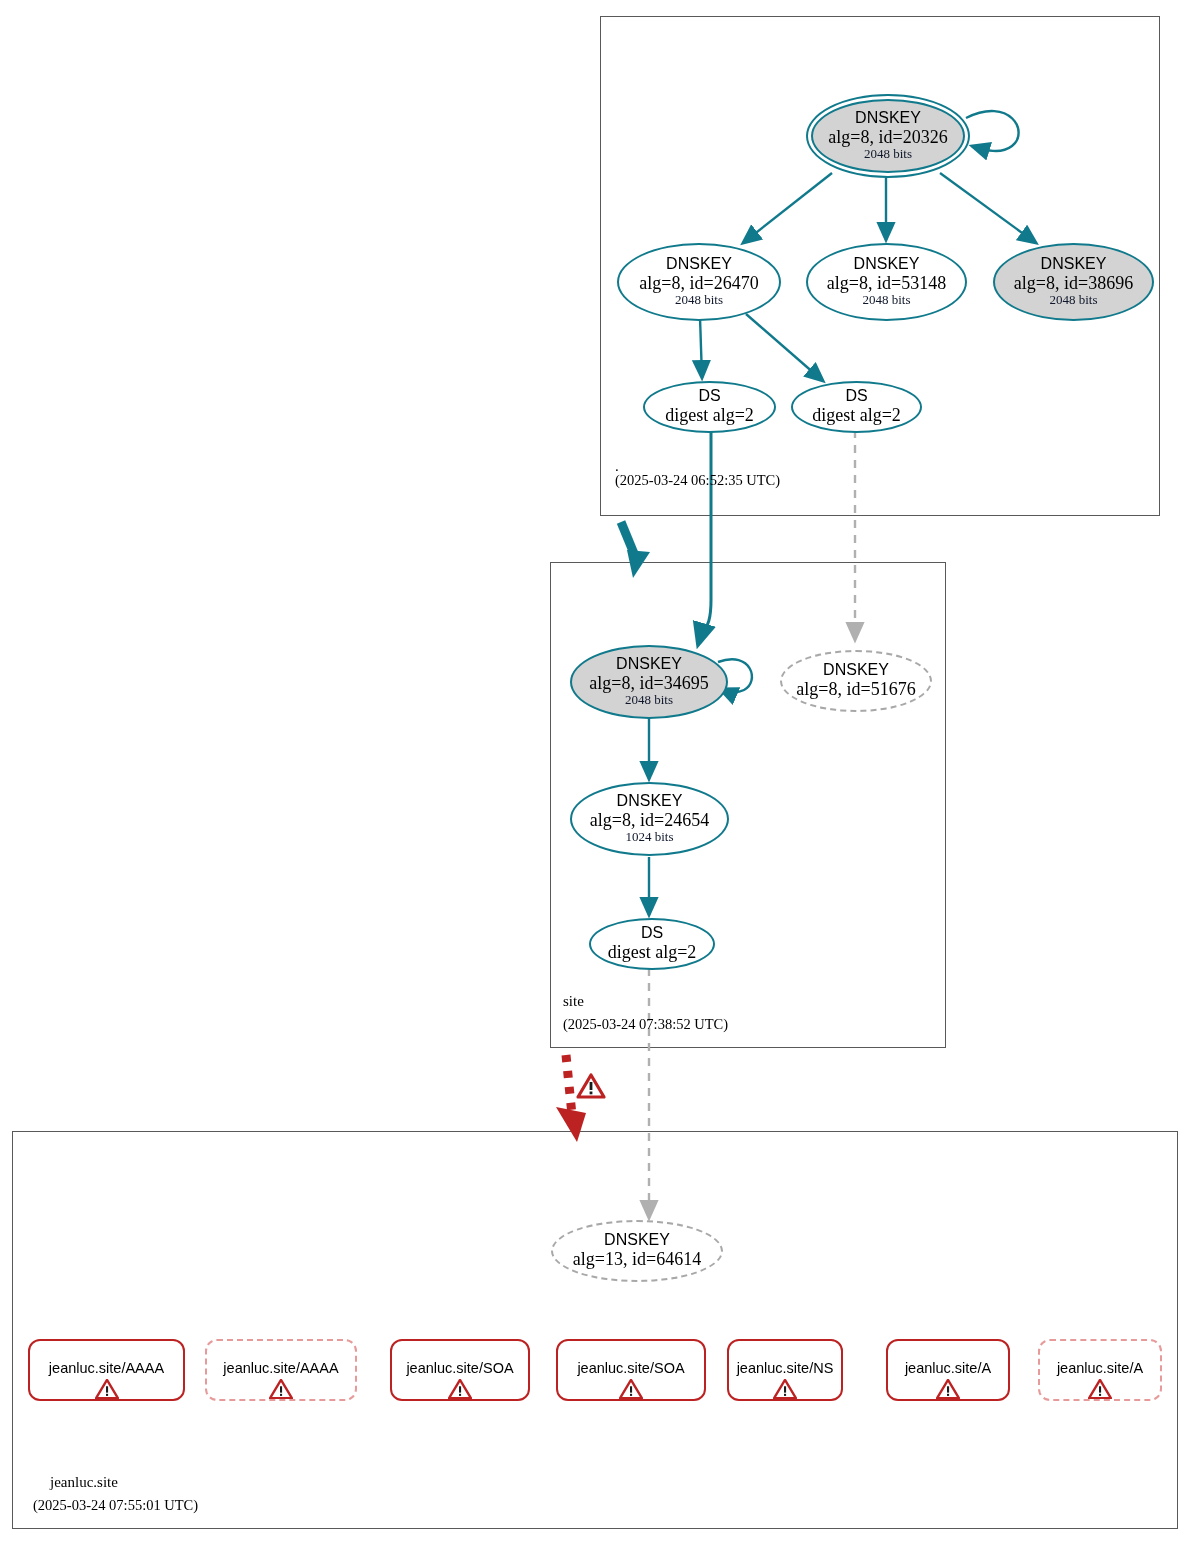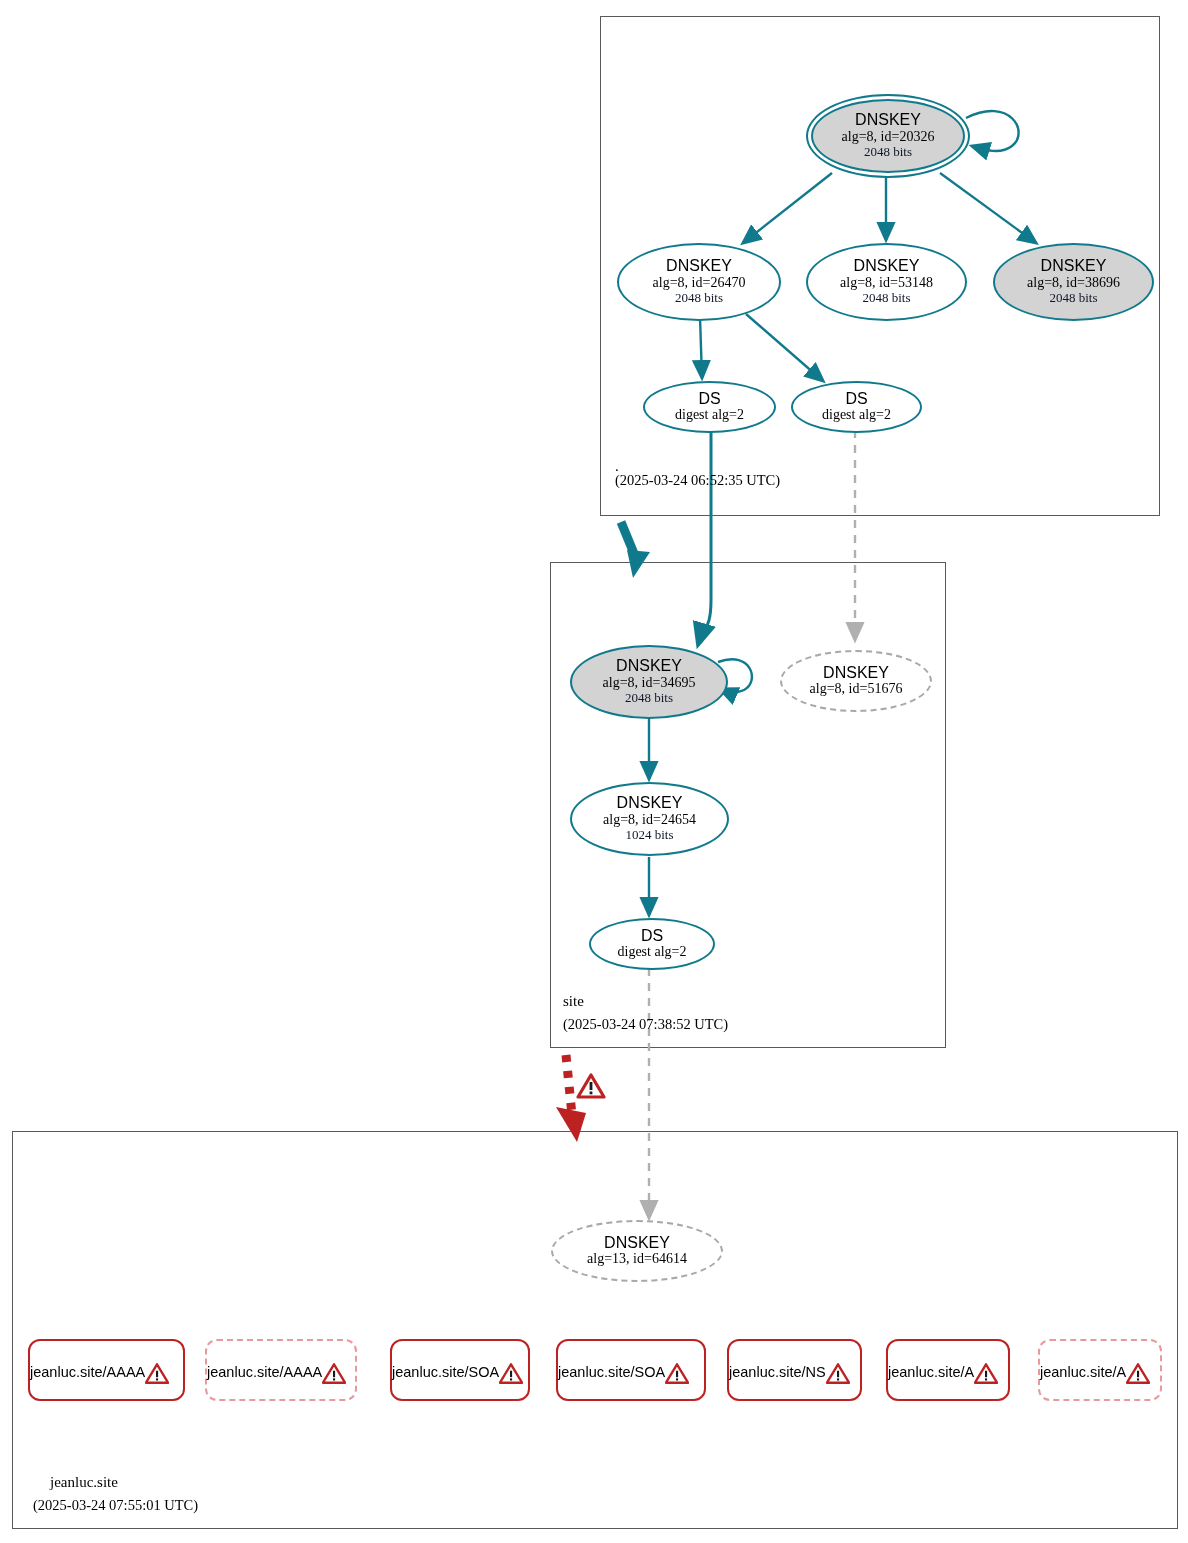--- a/index.html
+++ b/index.html
@@ -69,21 +69,21 @@
     background: #ffffff;
   }
   .node .t1 {
     font-family: "Liberation Sans", sans-serif;
     font-size: 16px;
     color: #000000;
     line-height: 1.05;
   }
   .node .t2 {
     font-family: "Liberation Serif", serif;
-    font-size: 14px;
+    font-size: 18px;
     color: #000000;
     line-height: 1.15;
   }
   .node .t3 {
     font-family: "Liberation Serif", serif;
     font-size: 13px;
     color: #0f172a;
     line-height: 1.15;
   }
   .dbl-ring {
@@ -92,24 +92,24 @@
     border-radius: 50%;
     box-sizing: border-box;
     pointer-events: none;
   }
   .rr-box {
     position: absolute;
     box-sizing: border-box;
     border-radius: 12px;
     background: #ffffff;
     display: flex;
-    flex-direction: row;
+    flex-direction: column;
     align-items: center;
     justify-content: flex-start;
-    padding-top: 4px;
+    padding-top: 19px;
   }
   .rr-solid {
     border: 2.5px solid #bd2222;
   }
   .rr-dashed {
     border: 2.5px dashed #e79a9a;
   }
   .rr-label {
     font-family: "Liberation Sans", sans-serif;
     font-size: 14.5px;
@@ -277,21 +277,21 @@
 
   <div class="rr-box rr-solid" style="left:556px; top:1339px; width:150px; height:62px;">
     <div class="rr-label">jeanluc.site/SOA</div>
     <svg class="warn-tri" viewBox="0 0 26 22">
       <path d="M13,1 L25,21 L1,21 Z" fill="#ffffff" stroke="#bd2222" stroke-width="2.6" stroke-linejoin="round"></path>
       <rect x="11.9" y="8" width="2.3" height="7" fill="#1a1a1a"></rect>
       <rect x="11.9" y="16.3" width="2.3" height="2.3" fill="#1a1a1a"></rect>
     </svg>
   </div>
 
-  <div class="rr-box rr-solid" style="left:727px; top:1339px; width:135px; height:62px;">
+  <div class="rr-box rr-solid" style="left:727px; top:1339px; width:116px; height:62px;">
     <div class="rr-label">jeanluc.site/NS</div>
     <svg class="warn-tri" viewBox="0 0 26 22">
       <path d="M13,1 L25,21 L1,21 Z" fill="#ffffff" stroke="#bd2222" stroke-width="2.6" stroke-linejoin="round"></path>
       <rect x="11.9" y="8" width="2.3" height="7" fill="#1a1a1a"></rect>
       <rect x="11.9" y="16.3" width="2.3" height="2.3" fill="#1a1a1a"></rect>
     </svg>
   </div>
 
   <div class="rr-box rr-solid" style="left:886px; top:1339px; width:124px; height:62px;">
     <div class="rr-label">jeanluc.site/A</div>

